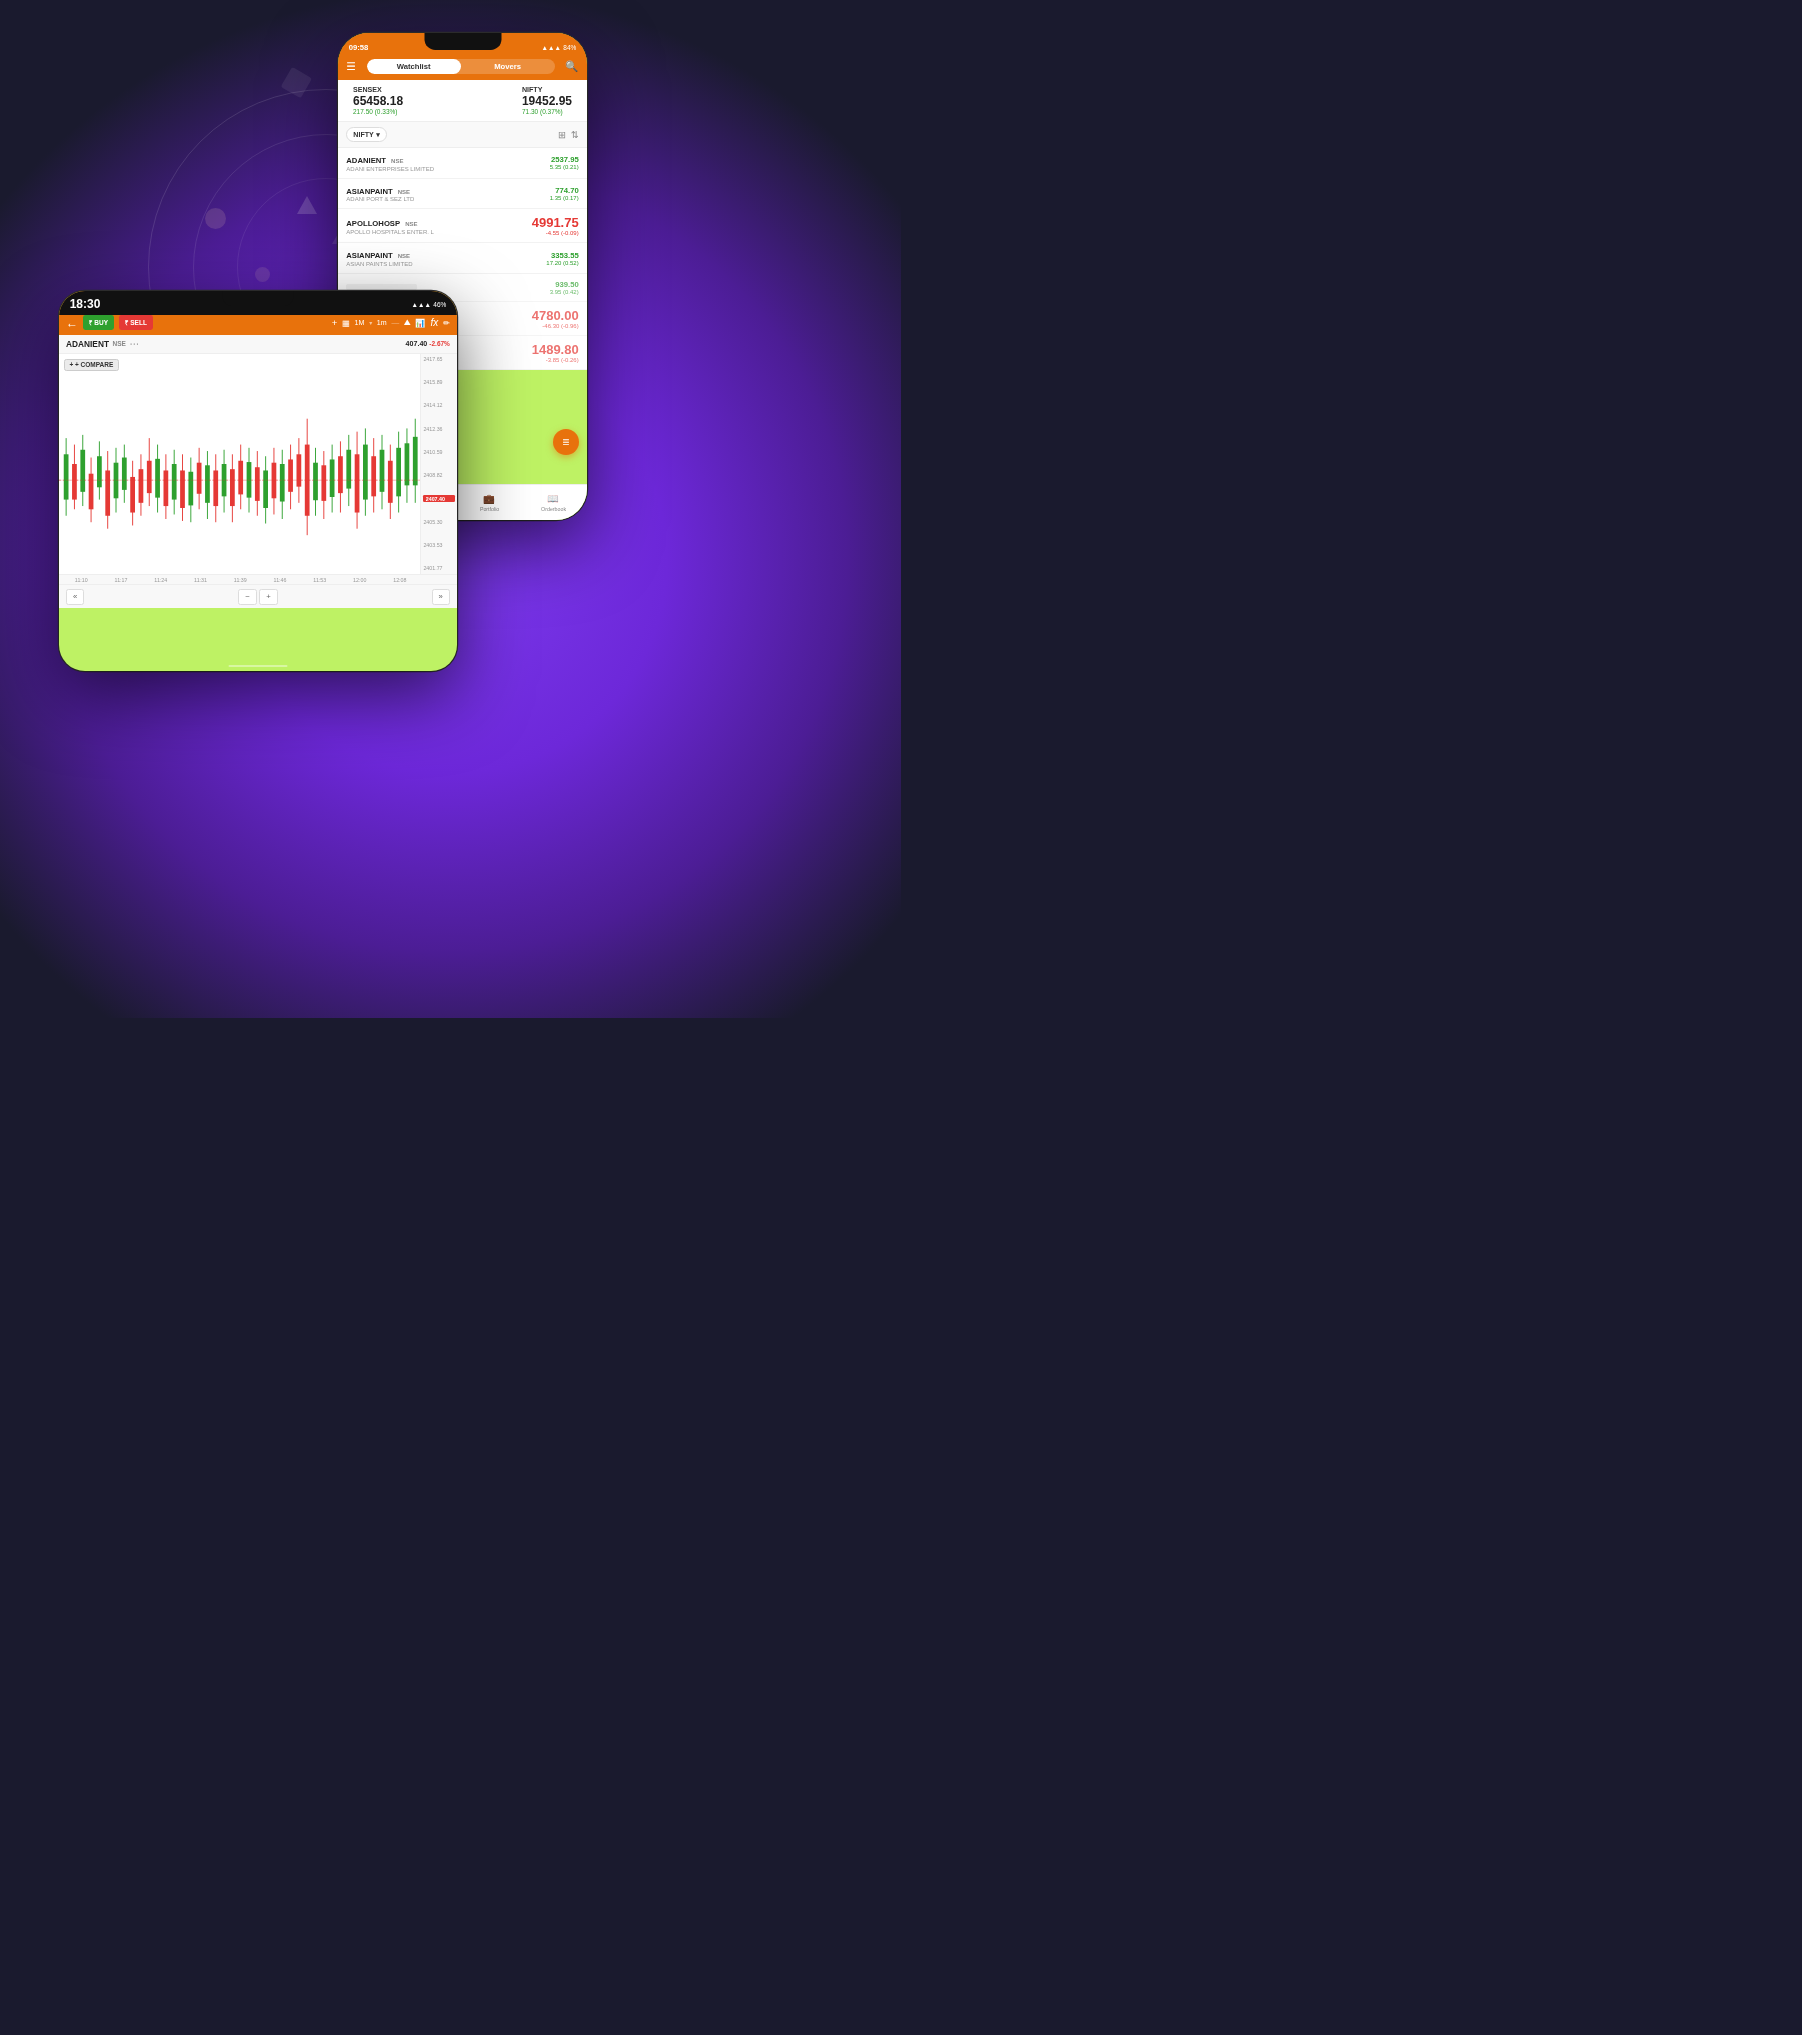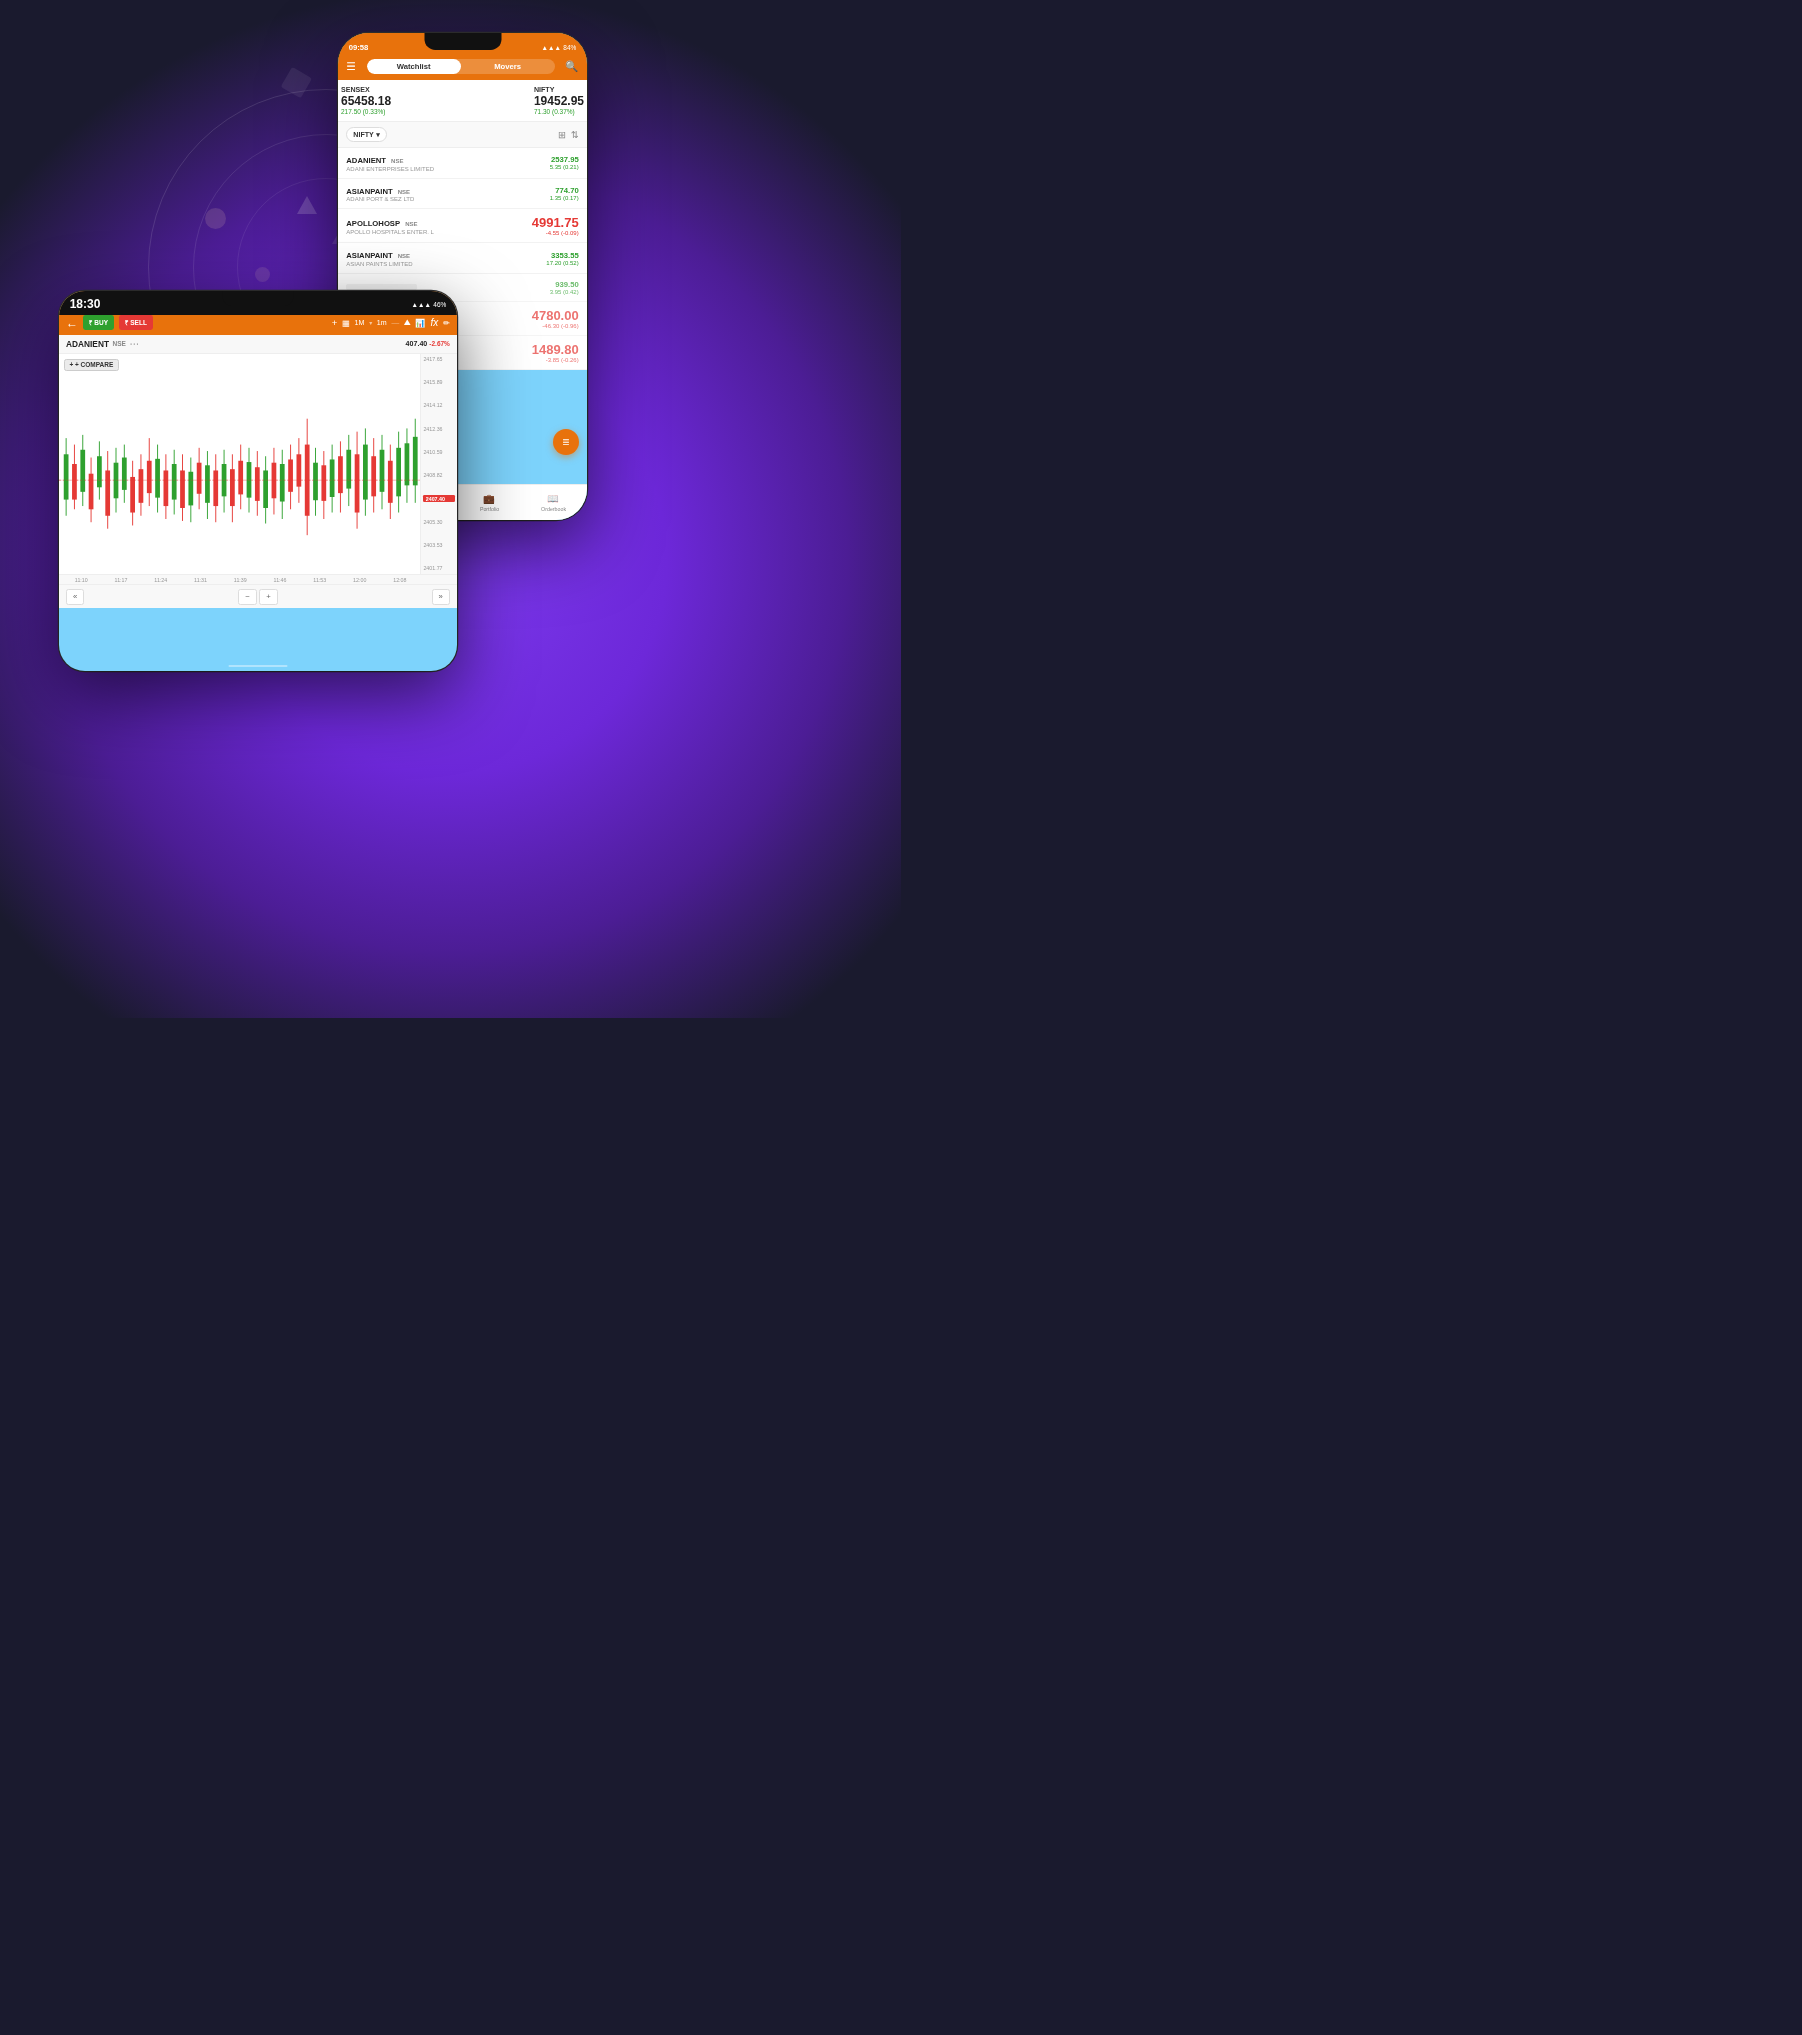--- a/index.html
+++ b/index.html
@@ -30,21 +30,21 @@
     }
     .shape-circle {
       border-radius: 50%;
       background: rgba(255,220,180,0.35);
     }
 
     
     .phone {
       position: absolute;
       border-radius: 31px;
-      background: #7dd3fc;
+      background: #bef264;
       box-shadow: 0 24px 71px rgba(0,0,0,0.6), 0 0 0 1.2px #333;
       overflow: hidden;
     }
 
     
     .phone-watchlist {
       width: 249px;
       height: 487px;
       top: 33px;
       left: 338px;
@@ -158,21 +158,21 @@
       color: #333;
       border-radius: 10.7px;
     }
     .wl-search-icon {
       color: #fff;
       font-size: 10.7px;
     }
 
     .wl-indices {
       background: #fff;
-      padding: 6px 3px;
+      padding: 6px 15px;
       display: flex;
       justify-content: space-between;
       border-bottom: 0.6px solid #eee;
     }
     .wl-index-item {}
     .wl-index-name {
       font-size: 7.1px;
       font-weight: 700;
       color: #333;
     }

